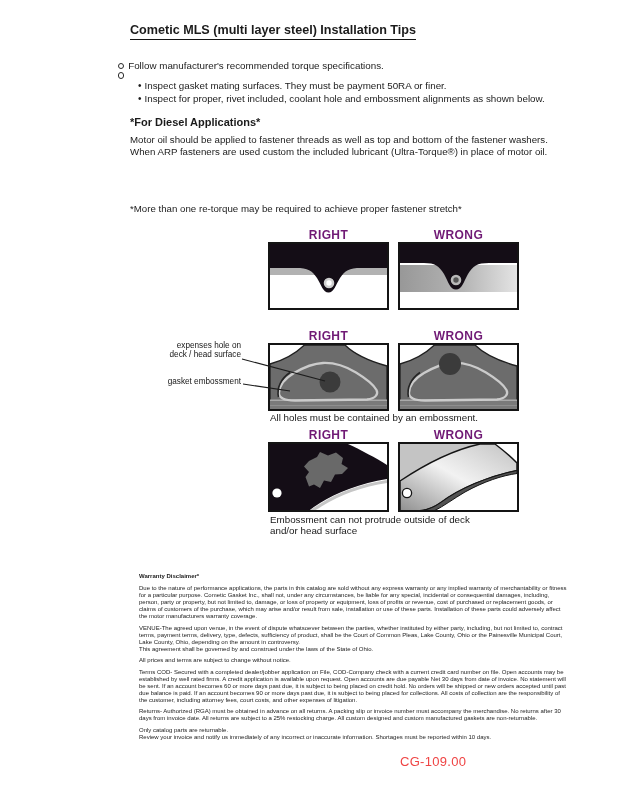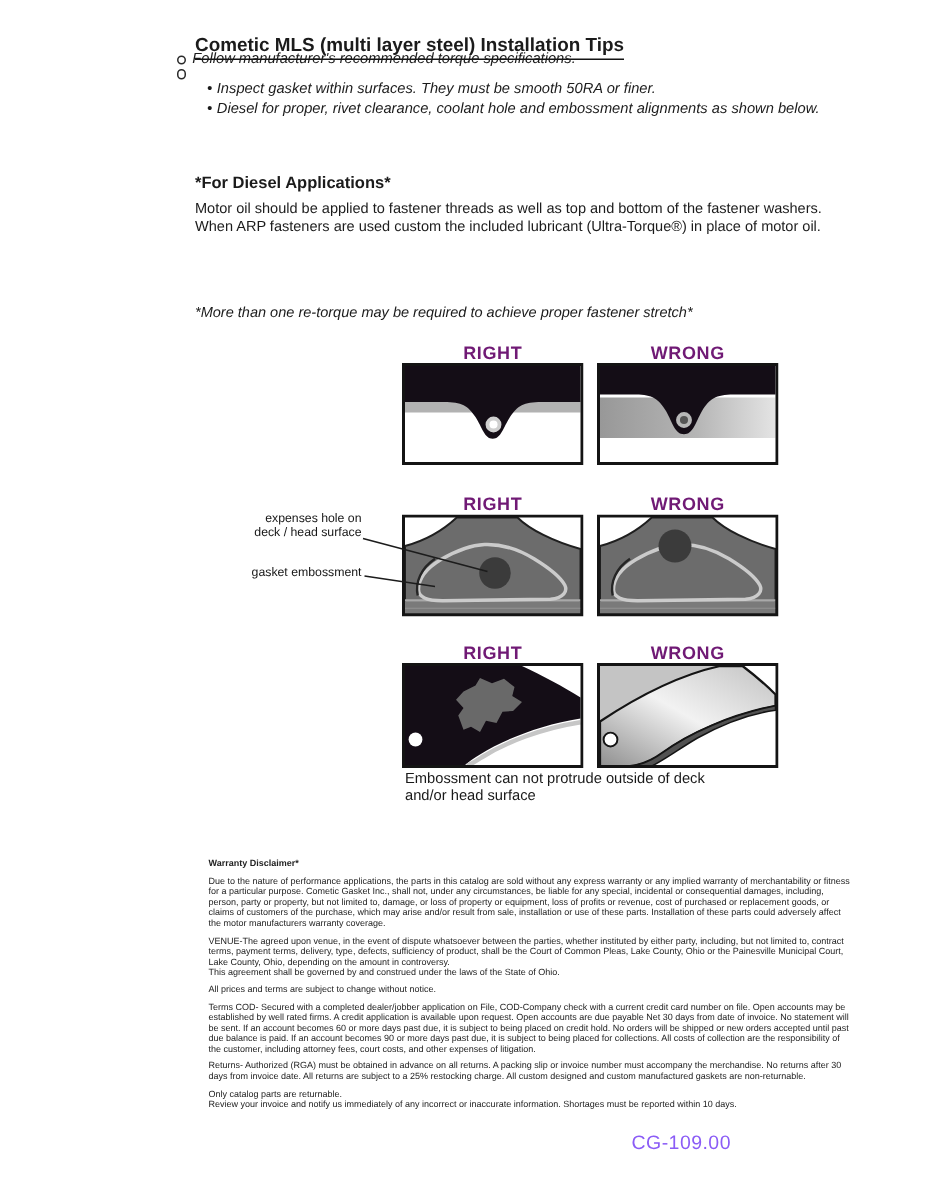--- a/index.html
+++ b/index.html
@@ -5,65 +5,65 @@
   html,body{margin:0;padding:0;background:#ffffff;}
   .page{
     position:relative;width:596px;height:800px;background:#ffffff;overflow:hidden;
     font-family:"Liberation Sans","DejaVu Sans",sans-serif;color:#1b1b1b;margin-left:32px;
   }
   .abs{position:absolute;}
   .title{
     left:98px;top:23px;font-size:12.6px;font-weight:bold;
     border-bottom:1.6px solid #141414;padding-bottom:2px;white-space:nowrap;
   }
-  .bullets{left:86px;top:33px;font-size:9.8px;line-height:13.4px;white-space:nowrap;font-style:italic;}
+  .bullets{left:86px;top:59px;font-size:9.8px;line-height:13.4px;white-space:nowrap;}
   .b-row{display:flex;align-items:center;}
   .ring{
     display:inline-block;width:4.2px;height:4.2px;border:1.1px solid #2a2a2a;border-radius:50%;
     margin-right:4px;flex:0 0 auto;
   }
   .b-row.sub{padding-left:20px;}
   .dot{margin-right:3px;font-size:10px;flex:0 0 auto;}
   .diesel-heading{left:98px;top:116px;font-size:11px;font-weight:bold;white-space:nowrap;}
   .body-para{left:98px;width:462px;font-size:9.7px;line-height:12.4px;white-space:pre-line;margin:0;}
   .p1{top:134px;}
   .p2{top:163px;}
-  .p3{top:203px;white-space:nowrap;font-style:italic;}
+  .p3{top:203px;white-space:nowrap;}
   .rw-label{width:121px;text-align:center;font-size:12px;font-weight:bold;letter-spacing:0.4px;color:#701a75;}
   .box{width:121px;}
   .box svg{display:block;}
   .cap{font-size:9.8px;color:#191919;white-space:pre-line;}
   .ptr-label{width:105px;text-align:right;font-size:8.2px;line-height:9.4px;color:#161616;white-space:pre-line;}
   .legal{left:107px;top:573px;width:428px;font-size:6px;line-height:7px;color:#232323;}
   .legal p{margin:0 0 4.6px 0;white-space:pre-line;}
   .legal .lg-head{font-weight:bold;margin-bottom:5px;}
-  .footer-code{left:389px;top:754px;font-size:13px;letter-spacing:0.3px;color:#8b5cf6;white-space:nowrap;}
+  .footer-code{left:368px;top:754px;font-size:13px;letter-spacing:0.3px;color:#ef4444;white-space:nowrap;}
 </style>
 </head>
 <body>
 
 <div class="page">
 
   <div class="abs title">Cometic MLS (multi layer steel) Installation Tips</div>
 
   <div class="abs bullets">
     <div class="b-row">
       <span class="ring"></span>
       <span>Follow manufacturer's recommended torque specifications.</span>
     </div>
     <div class="b-row">
       <span class="ring"></span>
     </div>
     <div class="b-row sub">
       <span class="dot">•</span>
-      <span>Inspect gasket within surfaces.  They must be smooth 50RA or finer.</span>
+      <span>Inspect gasket mating surfaces.  They must be payment 50RA or finer.</span>
     </div>
     <div class="b-row sub">
       <span class="dot">•</span>
-      <span>Diesel for proper, rivet clearance, coolant hole and embossment alignments as shown below.</span>
+      <span>Inspect for proper, rivet included, coolant hole and embossment alignments as shown below.</span>
     </div>
   </div>
 
   <div class="abs diesel-heading">*For Diesel Applications*</div>
   <p class="abs body-para p1">Motor oil should be applied to fastener threads as well as top and bottom of the fastener washers.
 When ARP fasteners are used custom the included lubricant (Ultra-Torque®) in place of motor oil.</p>
   <p class="abs body-para p3">*More than one re-torque may be required to achieve proper fastener stretch*</p>
 
   <div class="abs rw-label" style="left:236px;top:228px;">RIGHT</div>
   <div class="abs rw-label" style="left:366px;top:228px;">WRONG</div>
@@ -131,20 +131,21 @@
       <circle cx="52" cy="21" r="11" fill="#3b3b3b"></circle>
       <rect x="1" y="1" width="119" height="66" fill="none" stroke="#141414" stroke-width="2"></rect>
     </svg>
   </div>
 
   <svg class="abs" style="left:209px;top:353px;" width="95" height="42" viewBox="0 0 95 42">
     <line x1="1" y1="6" x2="84" y2="28" stroke="#1c1c1c" stroke-width="1.1"></line>
     <line x1="2" y1="31" x2="49" y2="38" stroke="#1c1c1c" stroke-width="1.1"></line>
   </svg>
 
+  <div class="abs cap" style="left:238px;top:412px;">All holes must be contained by an embossment.</div>
 
   <div class="abs rw-label" style="left:236px;top:428px;">RIGHT</div>
   <div class="abs rw-label" style="left:366px;top:428px;">WRONG</div>
 
   <div class="abs box" style="left:236px;top:442px;">
     <svg width="121" height="70" viewBox="0 0 121 70">
       <rect x="0" y="0" width="121" height="70" fill="#ffffff"></rect>
       <path d="M2,2 L80,2 C93,8 108,16 119,23 L119,37 C93,41 68,51 52,61 C47,64 44,66.5 42,68 L2,68 Z" fill="#140d16"></path>
       <path d="M119,39.5 C93,43.5 69,53 53,63 C48.5,66 45.5,67.5 43.5,68.5" fill="none" stroke="#c6c6c6" stroke-width="3"></path>
       <path d="M41,19 L49,15 L52,10 L60,13.5 L68,10.5 L75,16 L73.5,22 L80,26 L74,32 L67,32.5 L63,40 L56,38.5 L52,46 L46,42.5 L41,44.5 L37.5,35 L41,30 L36,24.5 Z" fill="#696969"></path>

